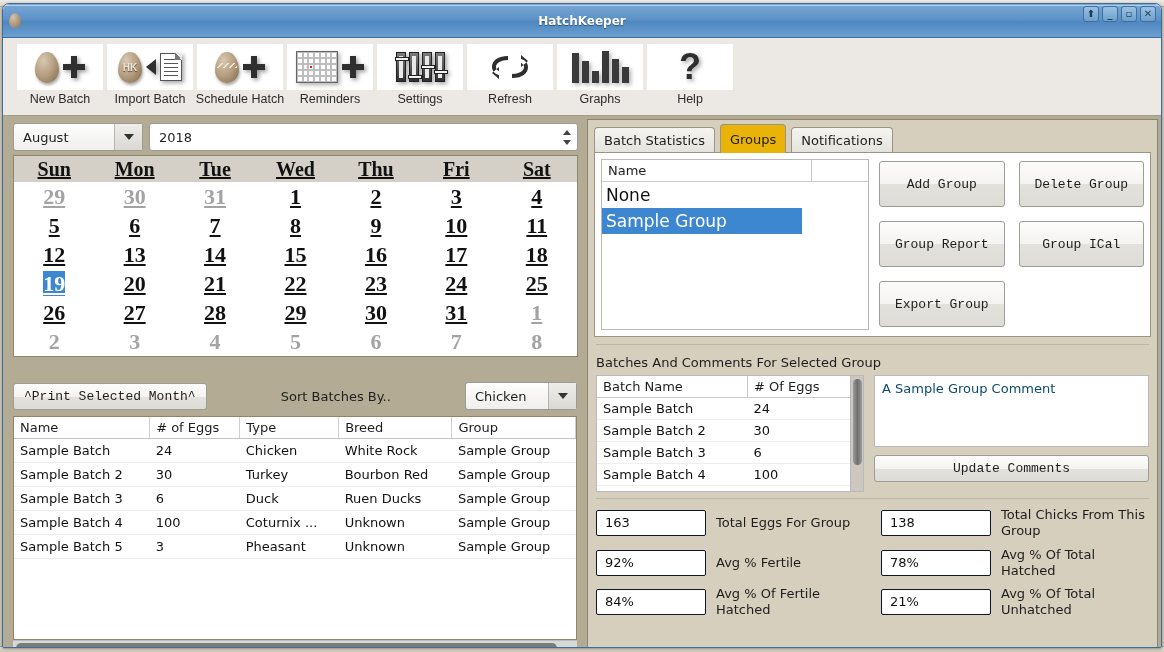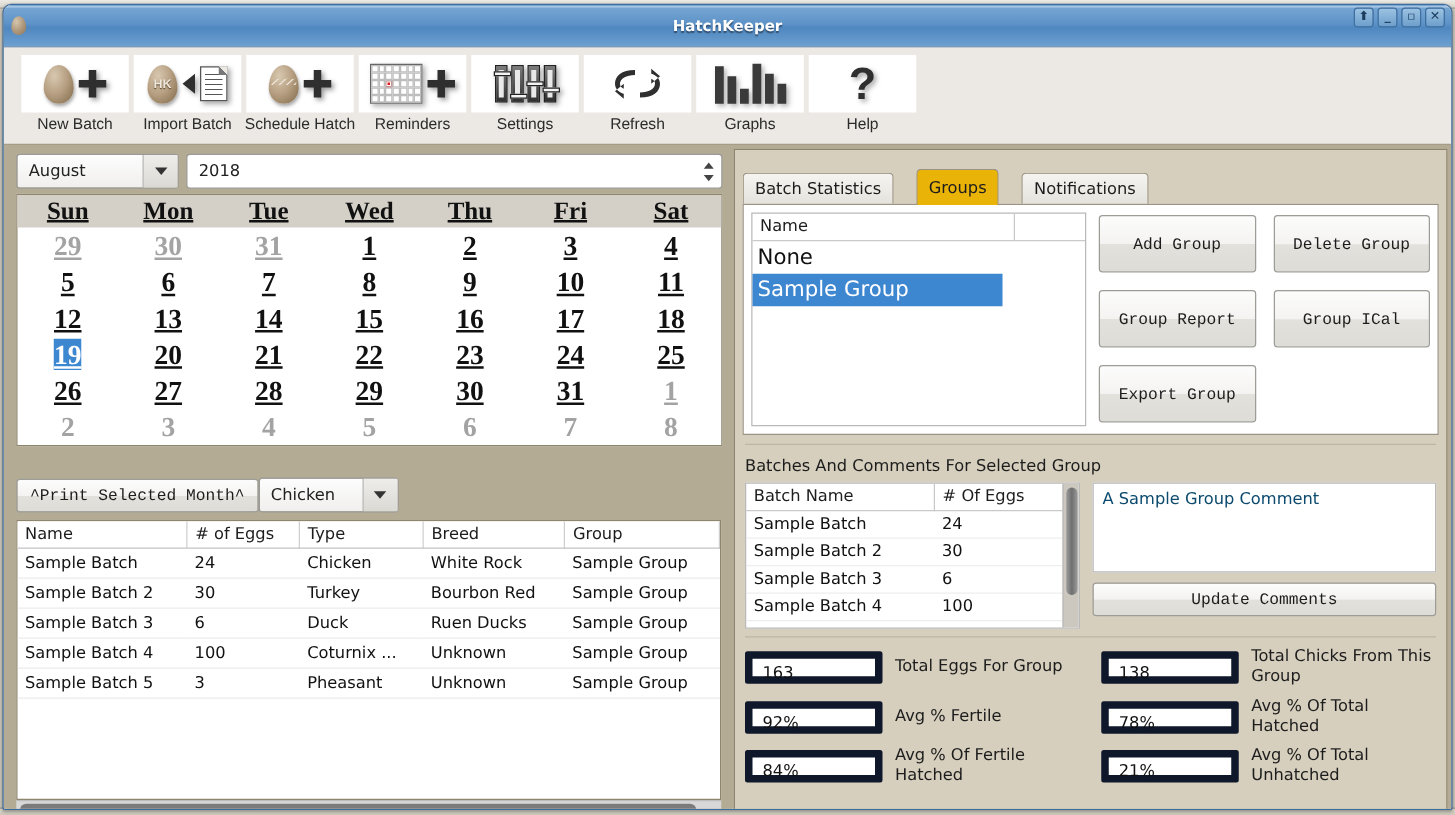--- a/index.html
+++ b/index.html
@@ -251,21 +251,21 @@
   }
   table.grid td { padding: 4px 6px; color:#121212; border-bottom: 1px solid #ececec; }
   table.grid tr:first-child td { border-top: none; }
   #hscroll {
     height: 14px; background:#d8d8d8; border-top:1px solid #bdbdbd;
     margin: 0 7px 3px; display:flex; align-items:center;
   }
   #hscroll .thumb { height: 10px; width: 96%; margin-left:3px; background:#7b7b7b; border-radius:5px; }
 
   
-  #tabs { display:flex; padding: 15px 0 0 6px; gap: 18px; align-items:flex-end; }
+  #tabs { display:flex; padding: 4px 0 0 6px; gap: 5px; align-items:flex-end; }
   .tab {
     background: linear-gradient(#f5f4f1,#e4e2dc);
     border: 1px solid #9b9384; border-bottom: none;
     border-radius: 4px 4px 0 0;
     font-size: 13px; color:#1d1d1d; padding: 5px 9px 5px; cursor:pointer;
   }
   .tab.active { background:#eab308; padding: 7px 9px 6px; position:relative; z-index:2; }
   #tabpanel {
     background:#fff; border:1px solid #9b9384; margin: 0 6px 0 6px;
     flex: none; height: 185px; display:flex; padding: 6px;
@@ -296,21 +296,21 @@
   #bcvscroll .thumb { width: 9px; height: 86px; background: linear-gradient(90deg,#9b9b9b,#6f6f6f,#9b9b9b); border-radius:5px; }
   #bcright { flex:1; display:flex; flex-direction:column; gap: 8px; }
   #comment {
     height: 72px; background:#fff; border:1px solid #b9b9b9;
     font-size: 13px; color:#0c4a6e; padding: 5px 7px; overflow:hidden;
   }
 
   
   #stats { padding: 8px 8px 6px; display:grid; grid-template-columns: 110px 155px 110px 1fr; gap: 8px 10px; align-items:center; }
   .statval {
-    background:#fff; border:6px solid #0f172a; border-radius:2px;
+    background:#fff; border:1px solid #0f172a; border-radius:2px;
     font-size: 13px; color:#111; padding: 4px 8px; height: 26px;
   }
   .statlbl { font-size: 13px; color:#1d1d1d; line-height: 1.22; }
   hr.sep { border:none; border-top:1px solid #bdb6a4; margin: 6px 8px 0; }
 </style>
 </head>
 <body>
 
 <div id="desktop">
   <div id="behind-menubar"></div>
@@ -531,20 +531,21 @@
             <div class="dim nound"><span>4</span></div>
             <div class="dim nound"><span>5</span></div>
             <div class="dim nound"><span>6</span></div>
             <div class="dim nound"><span>7</span></div>
             <div class="dim nound"><span>8</span></div>
           </div>
       </div>
 
       <div id="sortrow">
         <button class="btn">^Print Selected Month^</button>
+        <span id="sortlabel">Sort Batches By..</span>
         <div class="combo" style="min-width:112px">
           <span class="val">Chicken</span>
           <span class="arrowbox">
               <span class="caret"></span>
             </span>
         </div>
       </div>
 
       <div id="batchtable-wrap">
         <table class="grid">

